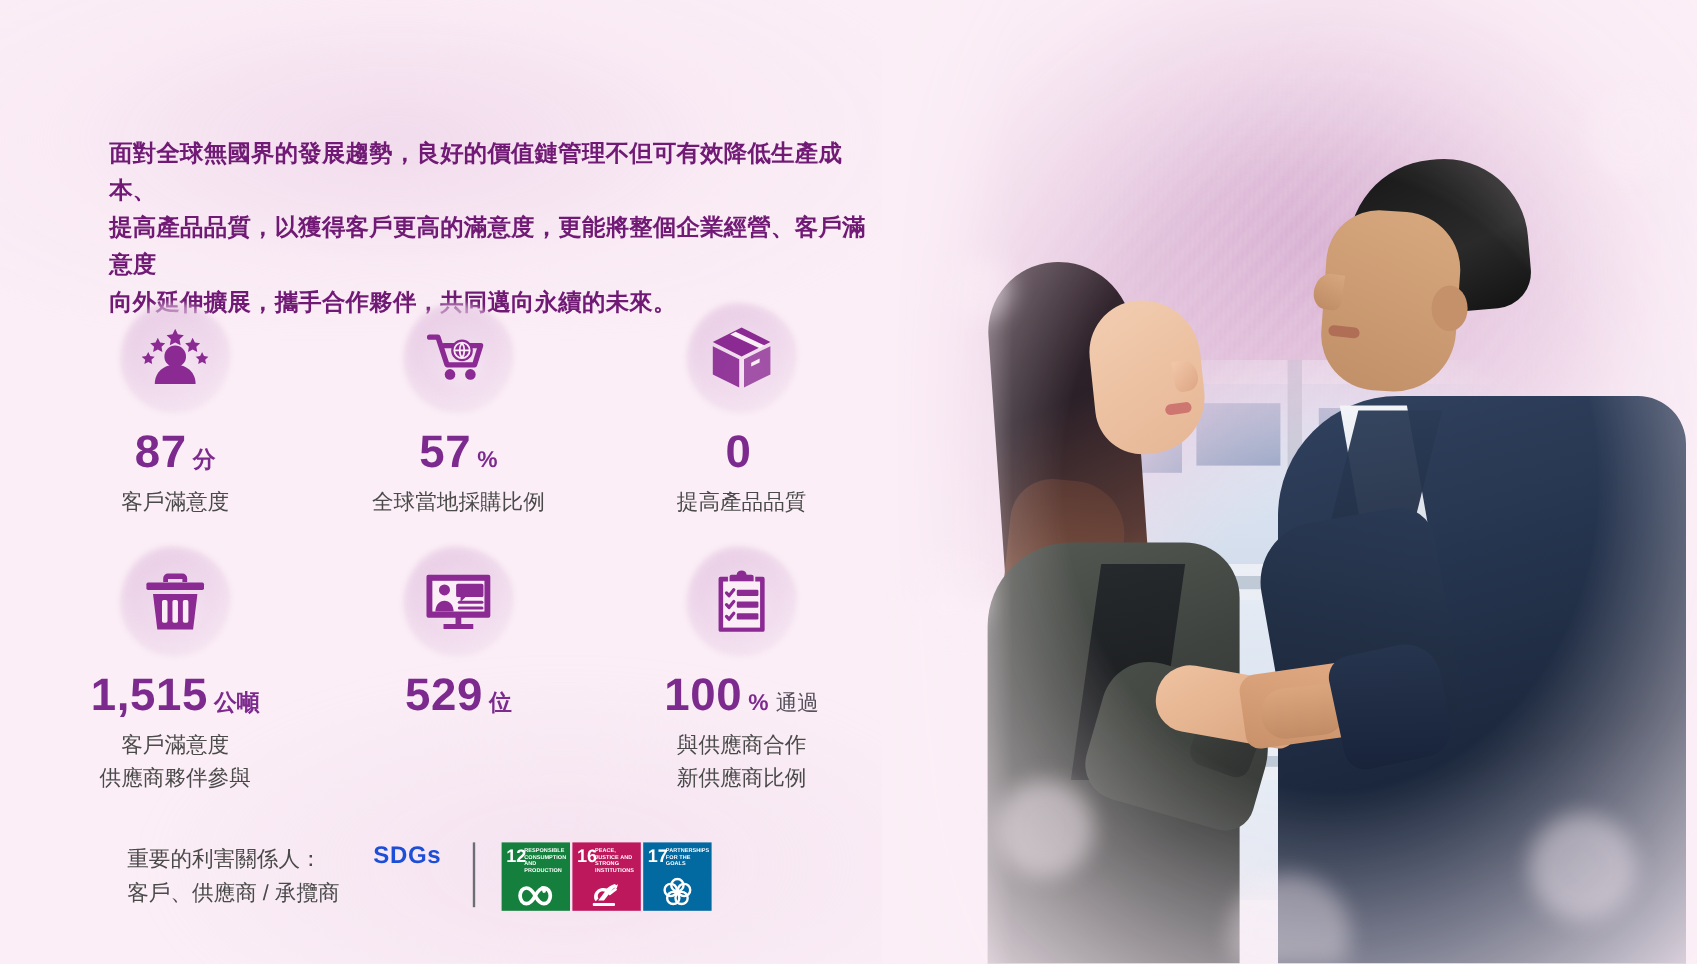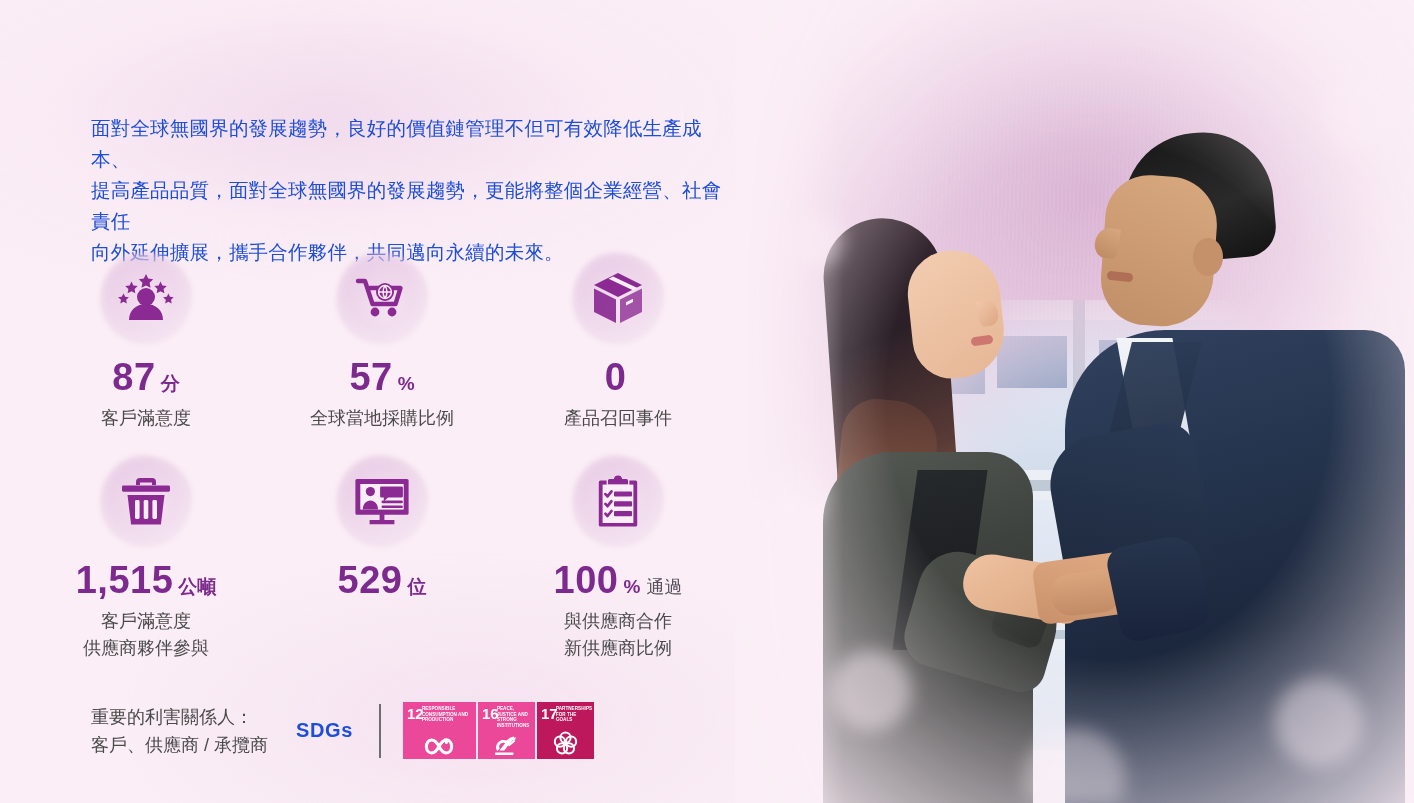--- a/index.html
+++ b/index.html
@@ -110,21 +110,21 @@
       radial-gradient(circle at 20% 86%, rgba(251,238,246,.9) 0 40px, transparent 41px),
       radial-gradient(circle at 92% 14%, rgba(251,238,246,.8) 0 38px, transparent 39px),
       radial-gradient(circle at 86% 90%, rgba(251,238,246,.8) 0 44px, transparent 45px),
       radial-gradient(circle at 50% 97%, rgba(251,238,246,.7) 0 50px, transparent 51px);
     filter:blur(9px);}
 
   
   #content{position:absolute;left:0;top:0;width:760px;height:803px;}
 
   #intro{position:absolute;left:91px;top:113px;width:646px;
-    font-size:19.5px;line-height:31px;color:#1d4ed8;letter-spacing:.2px;}
+    font-size:19.5px;line-height:31px;color:#701a75;letter-spacing:.2px;font-weight:bold;}
   #intro p{margin:0;}
 
   .grid{position:absolute;left:28px;width:708px;}
   #row1{top:252px;}
   #row2{top:455px;}
   .grid{display:flex;}
   .cell{flex:1 1 0;display:flex;flex-direction:column;align-items:center;}
 
   .blob{position:relative;width:92px;height:92px;display:flex;align-items:center;justify-content:center;}
   .blob::before{content:"";position:absolute;inset:0;border-radius:46% 54% 50% 48%/52% 46% 54% 48%;
@@ -135,21 +135,21 @@
     filter:blur(3px);}
   .blob svg{position:relative;z-index:2;}
 
   .statnum{margin-top:14px;white-space:nowrap;line-height:1;}
   .statnum .n{font-size:38px;font-weight:700;color:#7d2a8f;letter-spacing:.5px;}
   .statnum .u{font-size:19px;font-weight:700;color:#7d2a8f;margin-left:5px;}
   .statnum .pass{font-size:18px;font-weight:400;color:#55505c;margin-left:6px;}
   .statlbl{margin-top:9px;font-size:18px;line-height:27px;color:#4a4a4a;text-align:center;}
 
   
-  #footer{position:absolute;left:91px;top:702px;display:flex;align-items:center;}
+  #footer{position:absolute;left:106px;top:702px;display:flex;align-items:flex-start;}
   #stake{font-size:18px;line-height:28px;color:#4a4a4a;width:185px;}
   #sdgs-label{font-size:20px;font-weight:700;color:#1d4ed8;letter-spacing:.6px;margin-left:20px;}
   #divider{width:2px;height:54px;background:#6d6d75;margin:0 22px 0 26px;}
   #sdg-tiles{display:flex;gap:2px;}
   .sdg{width:57px;height:57px;position:relative;color:#fff;}
   .sdg .num{position:absolute;left:4px;top:4px;font-size:15px;font-weight:700;line-height:1;}
   .sdg .ttl{position:absolute;left:19px;top:4px;right:2px;font-size:4.6px;font-weight:700;line-height:5.6px;letter-spacing:.05px;text-transform:uppercase;}
   .sdg .gl{position:absolute;left:0;right:0;bottom:3px;display:flex;justify-content:center;}
 </style>
 </head>
@@ -205,21 +205,21 @@
     <div class="ph-layer cuff-b"></div>
 
     <div class="ph-layer ph-mask"></div>
     <div class="ph-layer ph-speck"></div>
   </div>
 
   <div id="content">
 
     <div id="intro">
       <p>面對全球無國界的發展趨勢，良好的價值鏈管理不但可有效降低生產成本、</p>
-      <p>提高產品品質，面對全球無國界的發展趨勢，更能將整個企業經營、社會責任</p>
+      <p>提高產品品質，以獲得客戶更高的滿意度，更能將整個企業經營、客戶滿意度</p>
       <p>向外延伸擴展，攜手合作夥伴，共同邁向永續的未來。</p>
     </div>
 
     <div class="grid" id="row1">
 
       <div class="cell">
         <div class="blob">
           <svg width="56" height="56" viewBox="0 0 56 56">
             <g fill="#8a2a92">
               <circle cx="28" cy="27" r="9"></circle>
@@ -276,21 +276,21 @@
             <g fill="#fbeef6">
               <path d="M23 6.5 47.5 18l-4.5 2.3L18.5 8.8z"></path>
               <path d="M36 32.2l7-3.4v3.3l-7 3.4z"></path>
             </g>
           </svg>
         </div>
         <div class="statnum">
           <span class="n">0</span><span class="u"></span>
         </div>
         <div class="statlbl">
-          <div>產品召回事件</div>
+          <div>提高產品品質</div>
         </div>
       </div>
 
     </div>
 
     <div class="grid" id="row2">
 
       <div class="cell">
         <div class="blob">
           <svg width="56" height="56" viewBox="0 0 56 56">
@@ -371,50 +371,50 @@
       <div id="stake">
         <div>重要的利害關係人：</div>
         <div>客戶、供應商 / 承攬商</div>
       </div>
 
       <div id="sdgs-label">SDGs</div>
       <div id="divider"></div>
 
       <div id="sdg-tiles">
 
-        <div class="sdg" style="background:#ec4899;padding-left:16px;">
+        <div class="sdg" style="background:#15803d;">
           <span class="num">12</span>
           <span class="ttl">RESPONSIBLE CONSUMPTION AND PRODUCTION</span>
           <span class="gl">
             <svg width="30" height="19" viewBox="0 0 30 19">
               <g fill="none" stroke="#fff" stroke-width="3.1" stroke-linecap="round">
                 <path d="M15 9.5C12.6 5 10.4 3 7.7 3 4.6 3 2.4 5.9 2.4 9.5S4.6 16 7.7 16c2.7 0 4.9-2 7.3-6.5z"></path>
                 <path d="M15 9.5c2.4 4.5 4.6 6.5 7.3 6.5 3.1 0 5.3-2.9 5.3-6.5S25.4 3 22.3 3c-2.7 0-4.9 2-7.3 6.5z"></path>
                 <path d="M24.2 3.4 22 3.1l.4 2.4"></path>
               </g>
             </svg>
           </span>
         </div>
 
-        <div class="sdg" style="background:#ec4899;">
+        <div class="sdg" style="background:#be185d;">
           <span class="num">16</span>
           <span class="ttl">PEACE, JUSTICE AND STRONG INSTITUTIONS</span>
           <span class="gl">
             <svg width="30" height="21" viewBox="0 0 30 21">
               <g fill="#fff">
                 <path d="M22.5 1.6c-2.5.6-4.7 2-6.8 3.9-2.6-.9-5.4-.6-7.6 1-2.3 1.7-3.4 4.4-3 7 .2 1 .7 1.9 1.4 2.6l2.3-2.5c-.3-.4-.5-.9-.6-1.4-.2-1.4.4-2.8 1.6-3.7 1.3-.9 2.9-1 4.3-.3l-5.6 7.3h4.8l7-9.1c1-1.3 2.3-2.3 3.8-2.9z"></path>
                 <path d="M20.4 4.2l4.6-2.3-1 3.4z"></path>
                 <rect x="4" y="17.4" width="18.5" height="2.6" rx=".8"></rect>
                 <rect x="16.6" y="9.6" width="8.2" height="2.3" rx=".8" transform="rotate(-38 16.6 9.6)"></rect>
               </g>
             </svg>
           </span>
         </div>
 
-        <div class="sdg" style="background:#be185d;">
+        <div class="sdg" style="background:#0369a1;">
           <span class="num">17</span>
           <span class="ttl">PARTNERSHIPS FOR THE GOALS</span>
           <span class="gl">
             <svg width="25" height="25" viewBox="0 0 26 26">
               <g fill="none" stroke="#fff" stroke-width="2.1">
                 <circle cx="13" cy="6.9" r="5.3"></circle>
                 <circle cx="18.8" cy="11.1" r="5.3"></circle>
                 <circle cx="16.6" cy="18" r="5.3"></circle>
                 <circle cx="9.4" cy="18" r="5.3"></circle>
                 <circle cx="7.2" cy="11.1" r="5.3"></circle>

